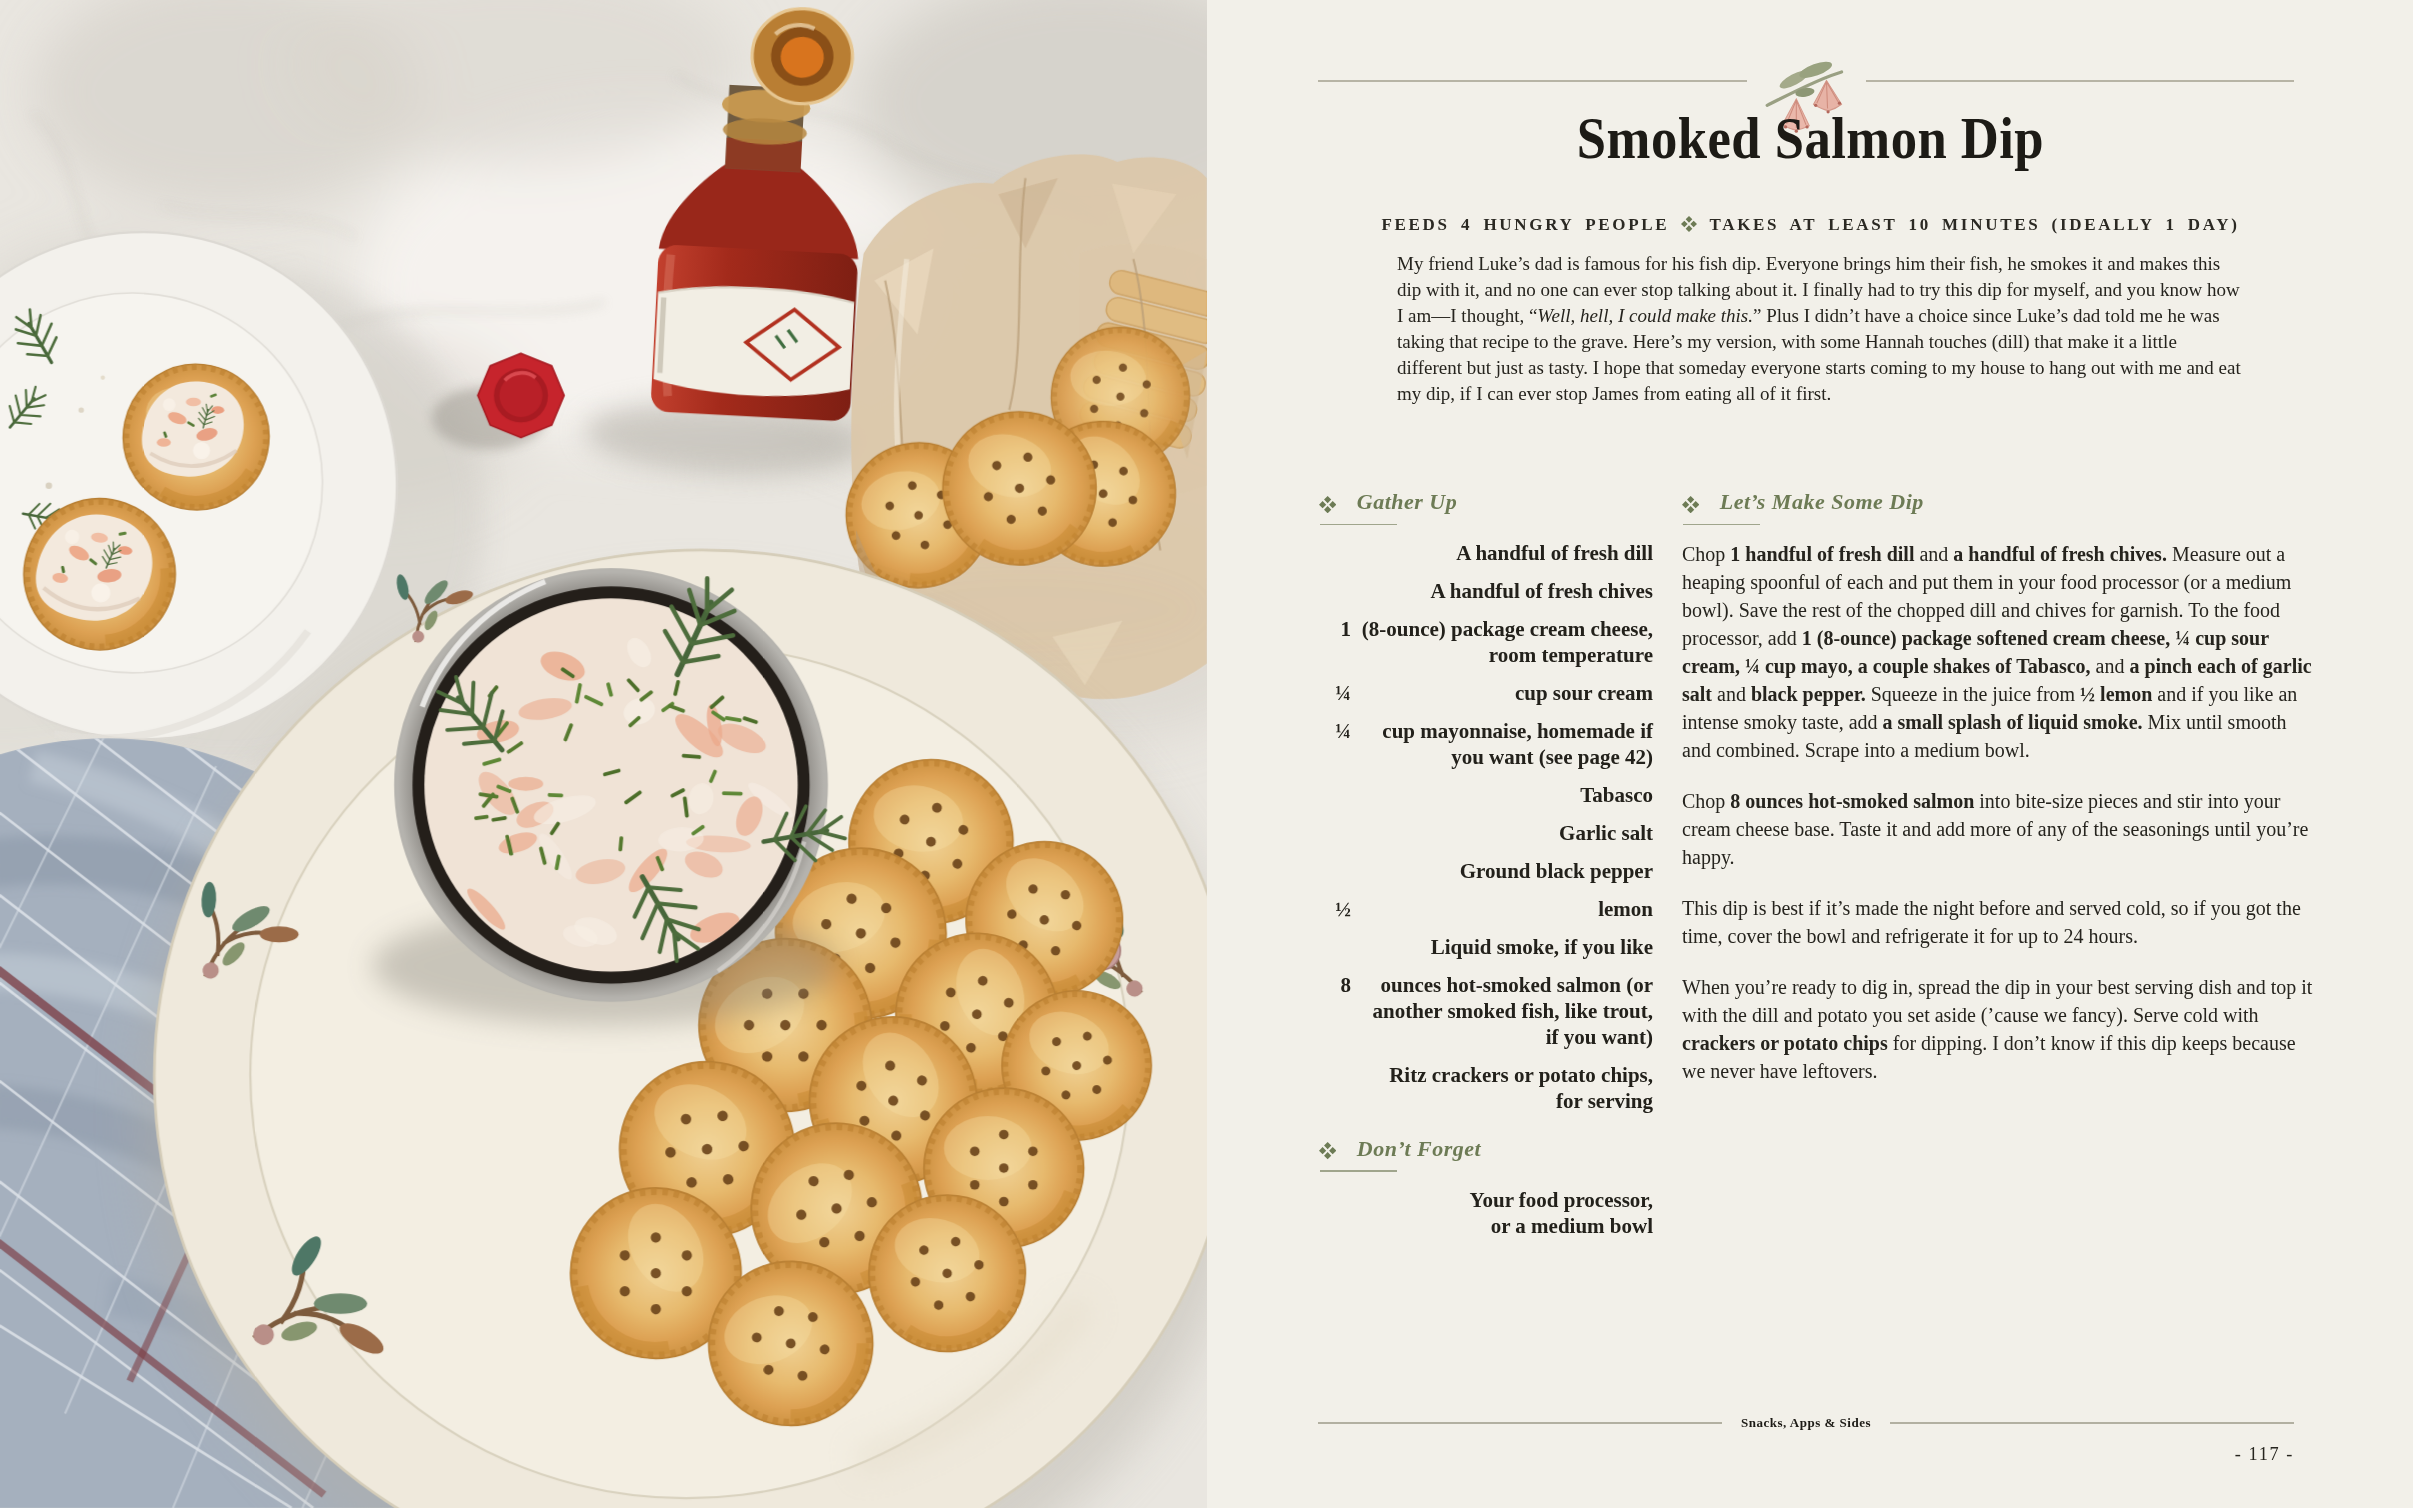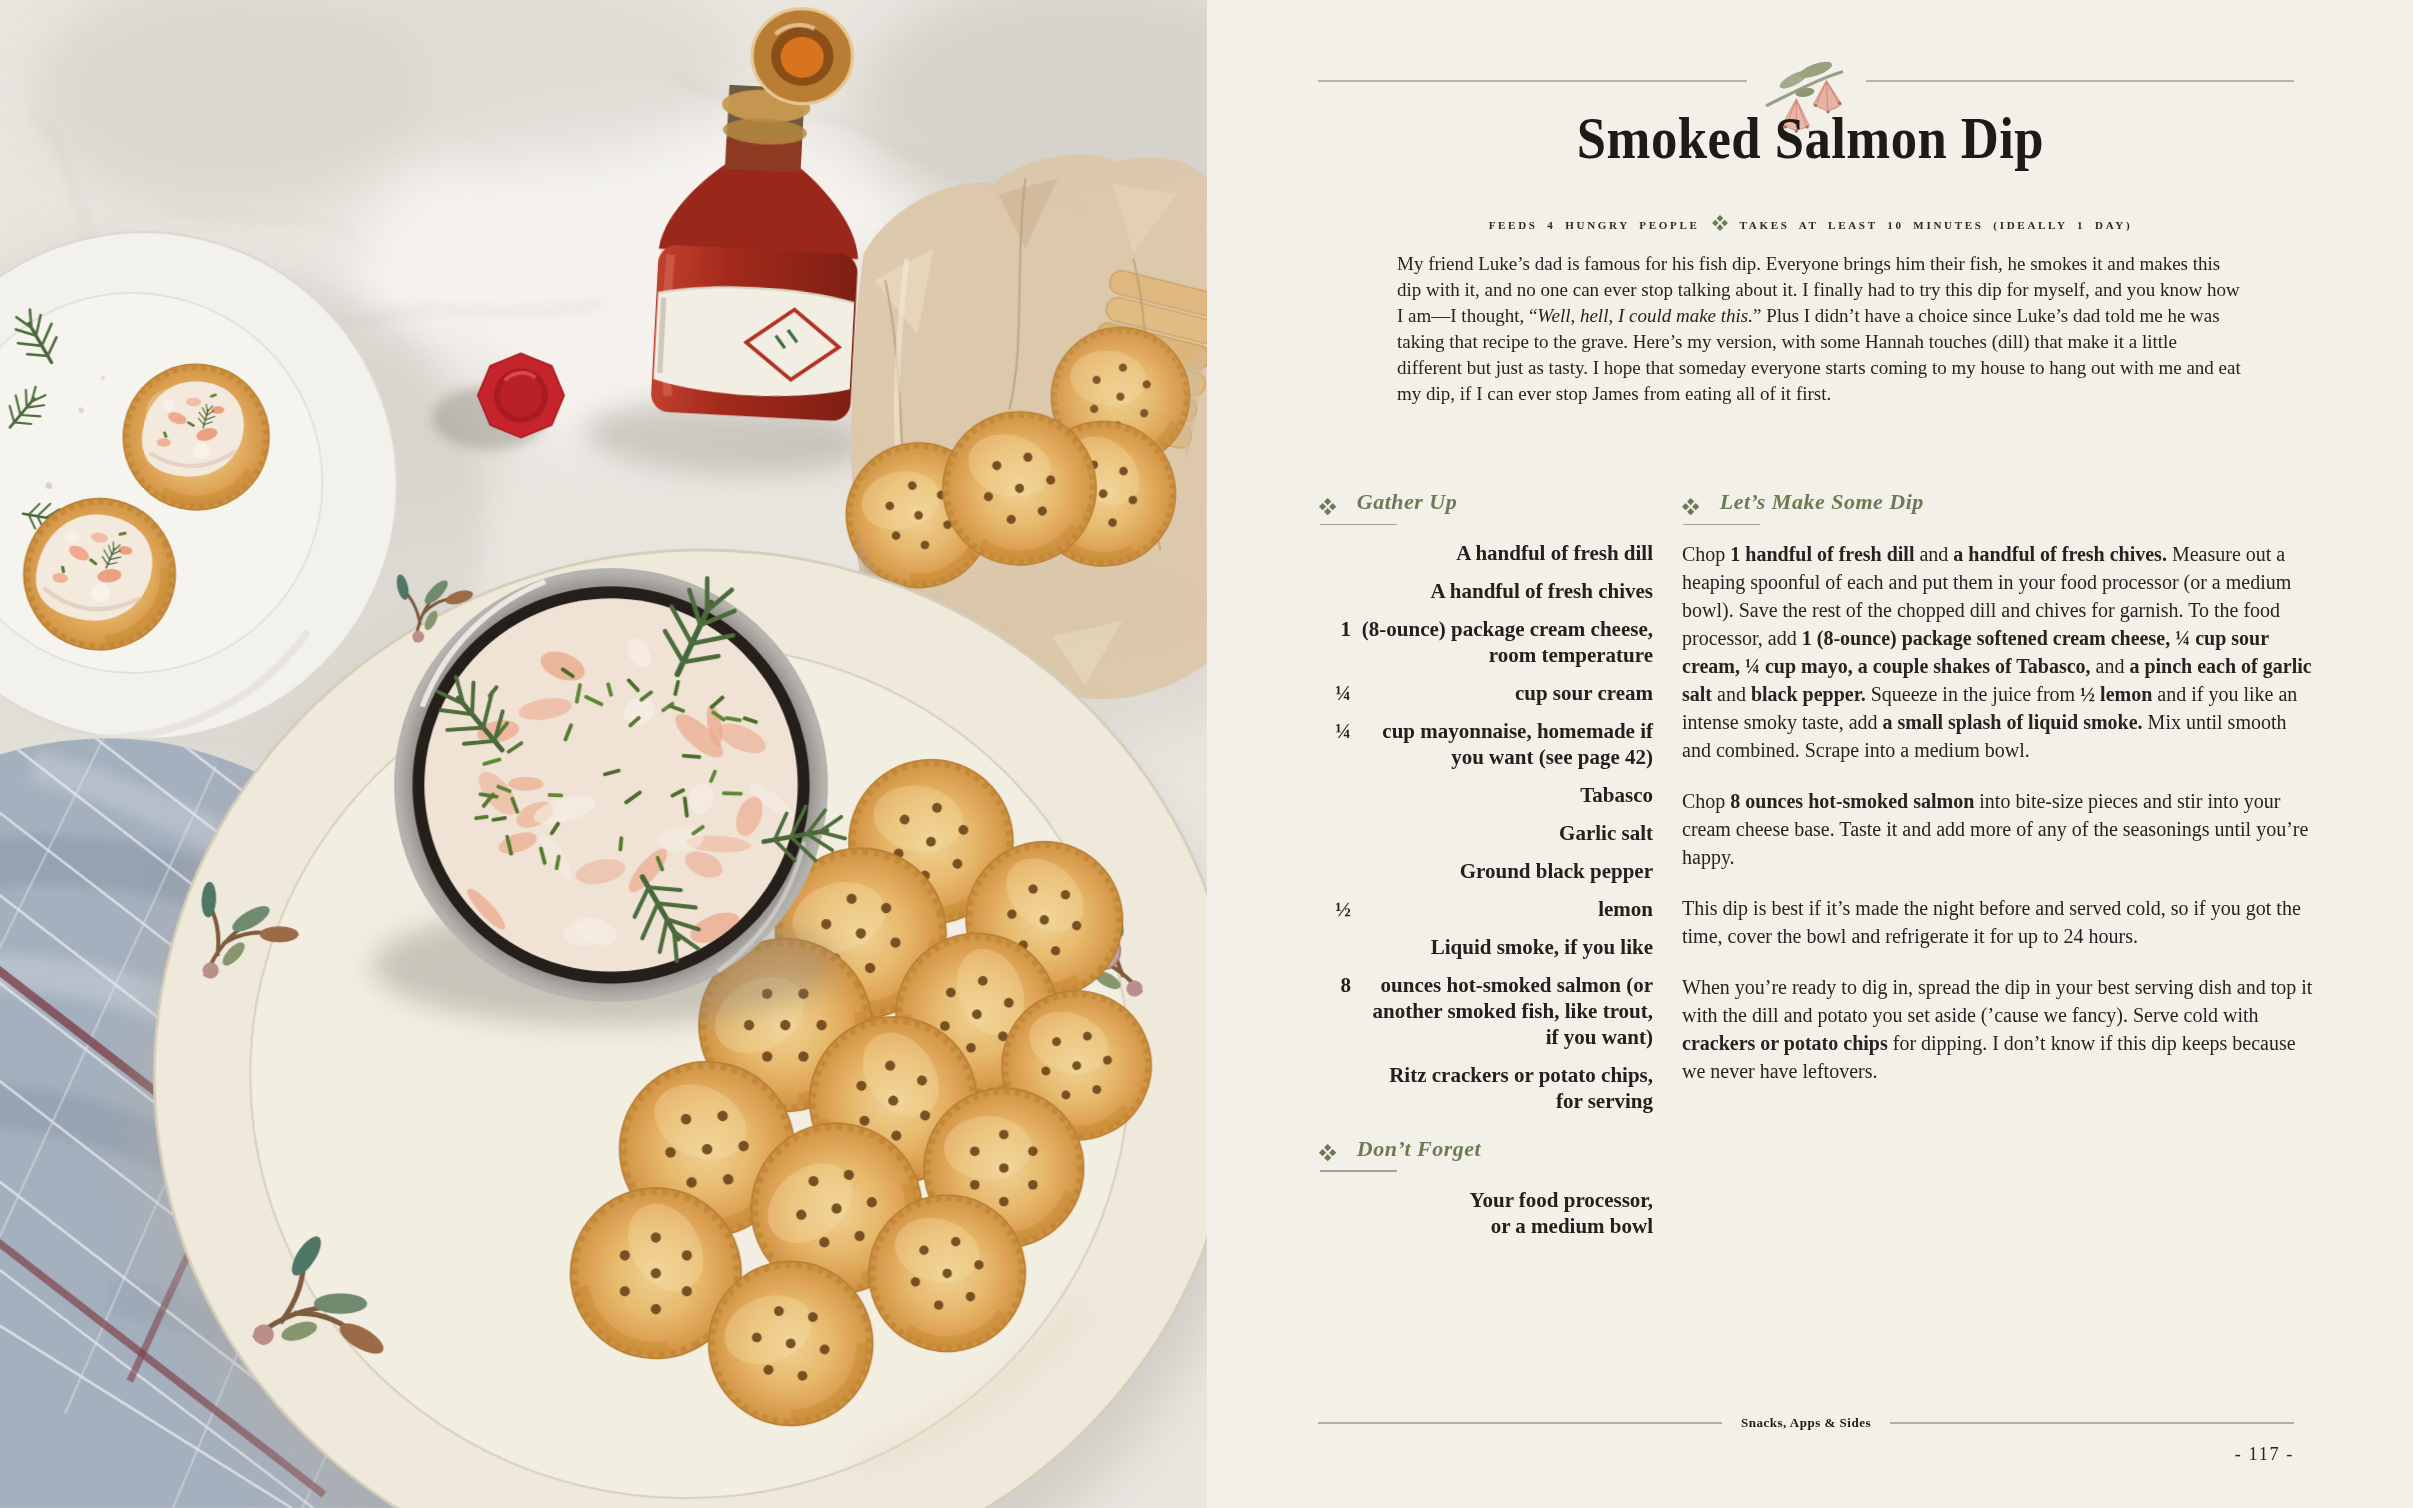--- a/index.html
+++ b/index.html
@@ -12,29 +12,29 @@
   .ornament{position:absolute;top:65px;left:111px;right:120px;height:43px;}
   .orn-row{display:flex;align-items:center;height:32px;}
   .orn-line{flex:1;height:1.6px;background:#b7b4a5;}
   .orn-gap{width:119px;}
   .orn-flower{position:absolute;left:50%;top:-20.5px;transform:translateX(-50%);width:97px;height:97px;}
 
   .title{position:absolute;top:106px;left:0;width:100%;text-align:center;
     font-size:56px;font-weight:600;letter-spacing:0.5px;color:#1d1b16;
     transform:scale(.94,1.04);margin:0;}
   .meta{position:absolute;top:215px;left:0;width:100%;text-align:center;
-    font-size:11px;font-weight:600;letter-spacing:2.7px;word-spacing:4.3px;color:#2b2923;}
+    font-size:17px;font-weight:600;letter-spacing:2.7px;word-spacing:4.3px;color:#2b2923;}
   .meta .dsep{display:inline-block;width:16px;height:16px;vertical-align:-2.2px;margin:0 12px;}
 
   .intro{position:absolute;top:251px;left:190px;width:848px;
     font-size:19px;line-height:26px;color:#26241e;margin:0;}
   .intro .i, .i{font-style:italic;}
   .b{font-weight:700;}
 
-  .sec-head{display:flex;align-items:flex-end;color:#6d7b55;}
+  .sec-head{display:flex;align-items:center;color:#6d7b55;}
   .sec-head .dmark{width:17.3px;height:17.3px;flex:0 0 17.3px;margin-top:4.3px;}
   .sec-head .sec-label{font-size:22px;font-weight:700;font-style:italic;margin-left:20.5px;letter-spacing:0.5px;}
   .sec-underline{width:77px;height:1.6px;background:#a0a58c;margin:8.6px 0 15px 1.1px;}
 
   .gather-col{position:absolute;top:489px;left:112px;width:334px;}
   .method-col{position:absolute;top:489px;left:475px;width:638px;}
 
   .ing-row{display:grid;grid-template-columns:32px 1fr;column-gap:8.6px;
     font-size:21px;font-weight:700;line-height:26px;margin-bottom:12px;color:#23211b;}
   .ing-qty{text-align:right;}

